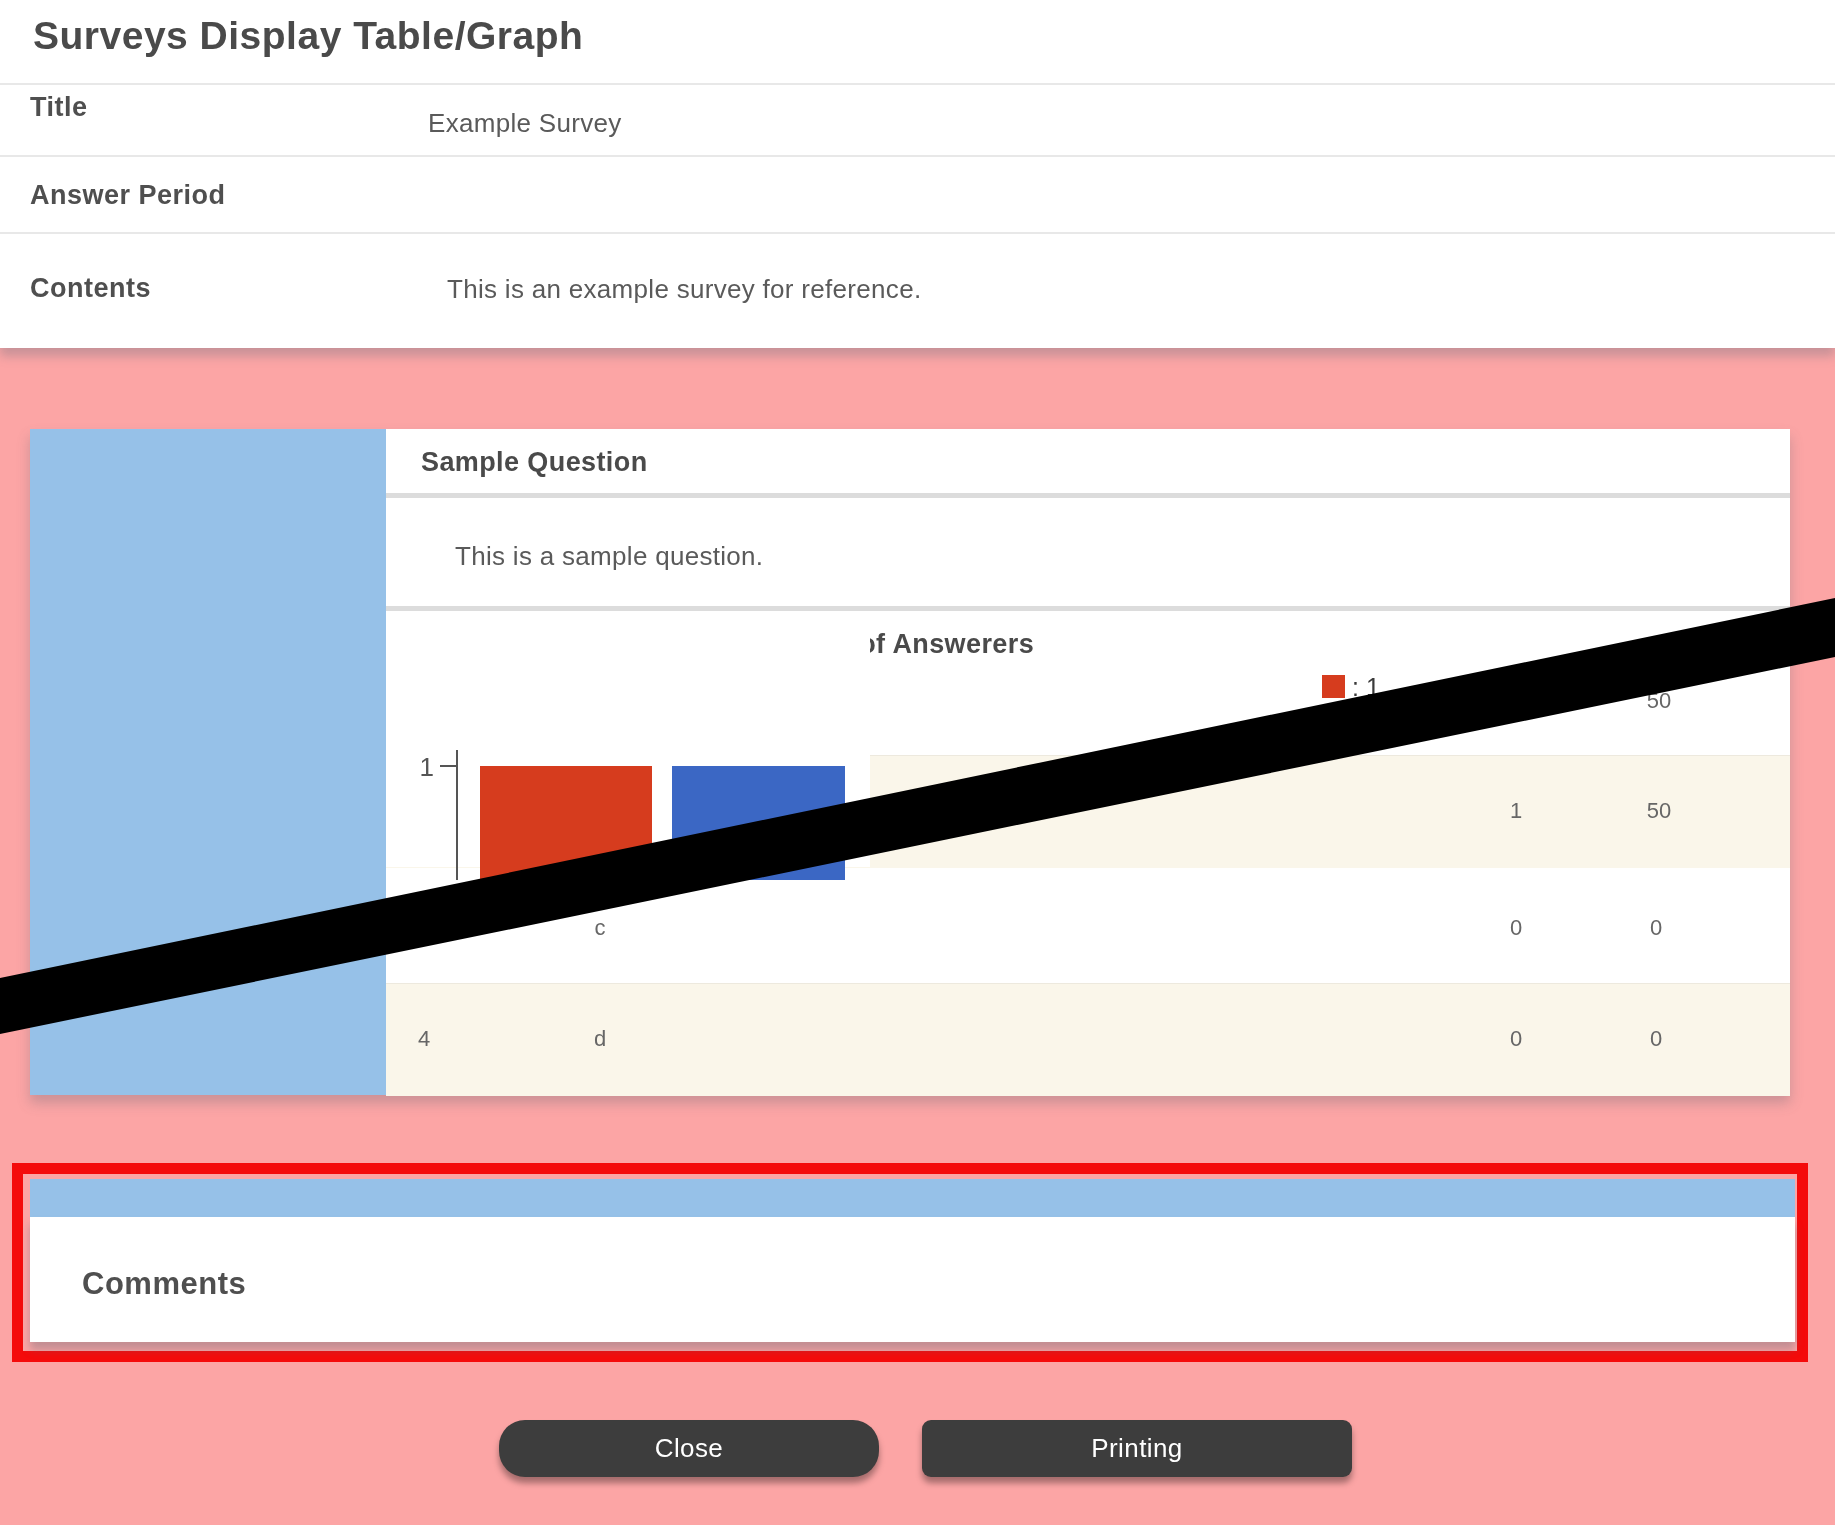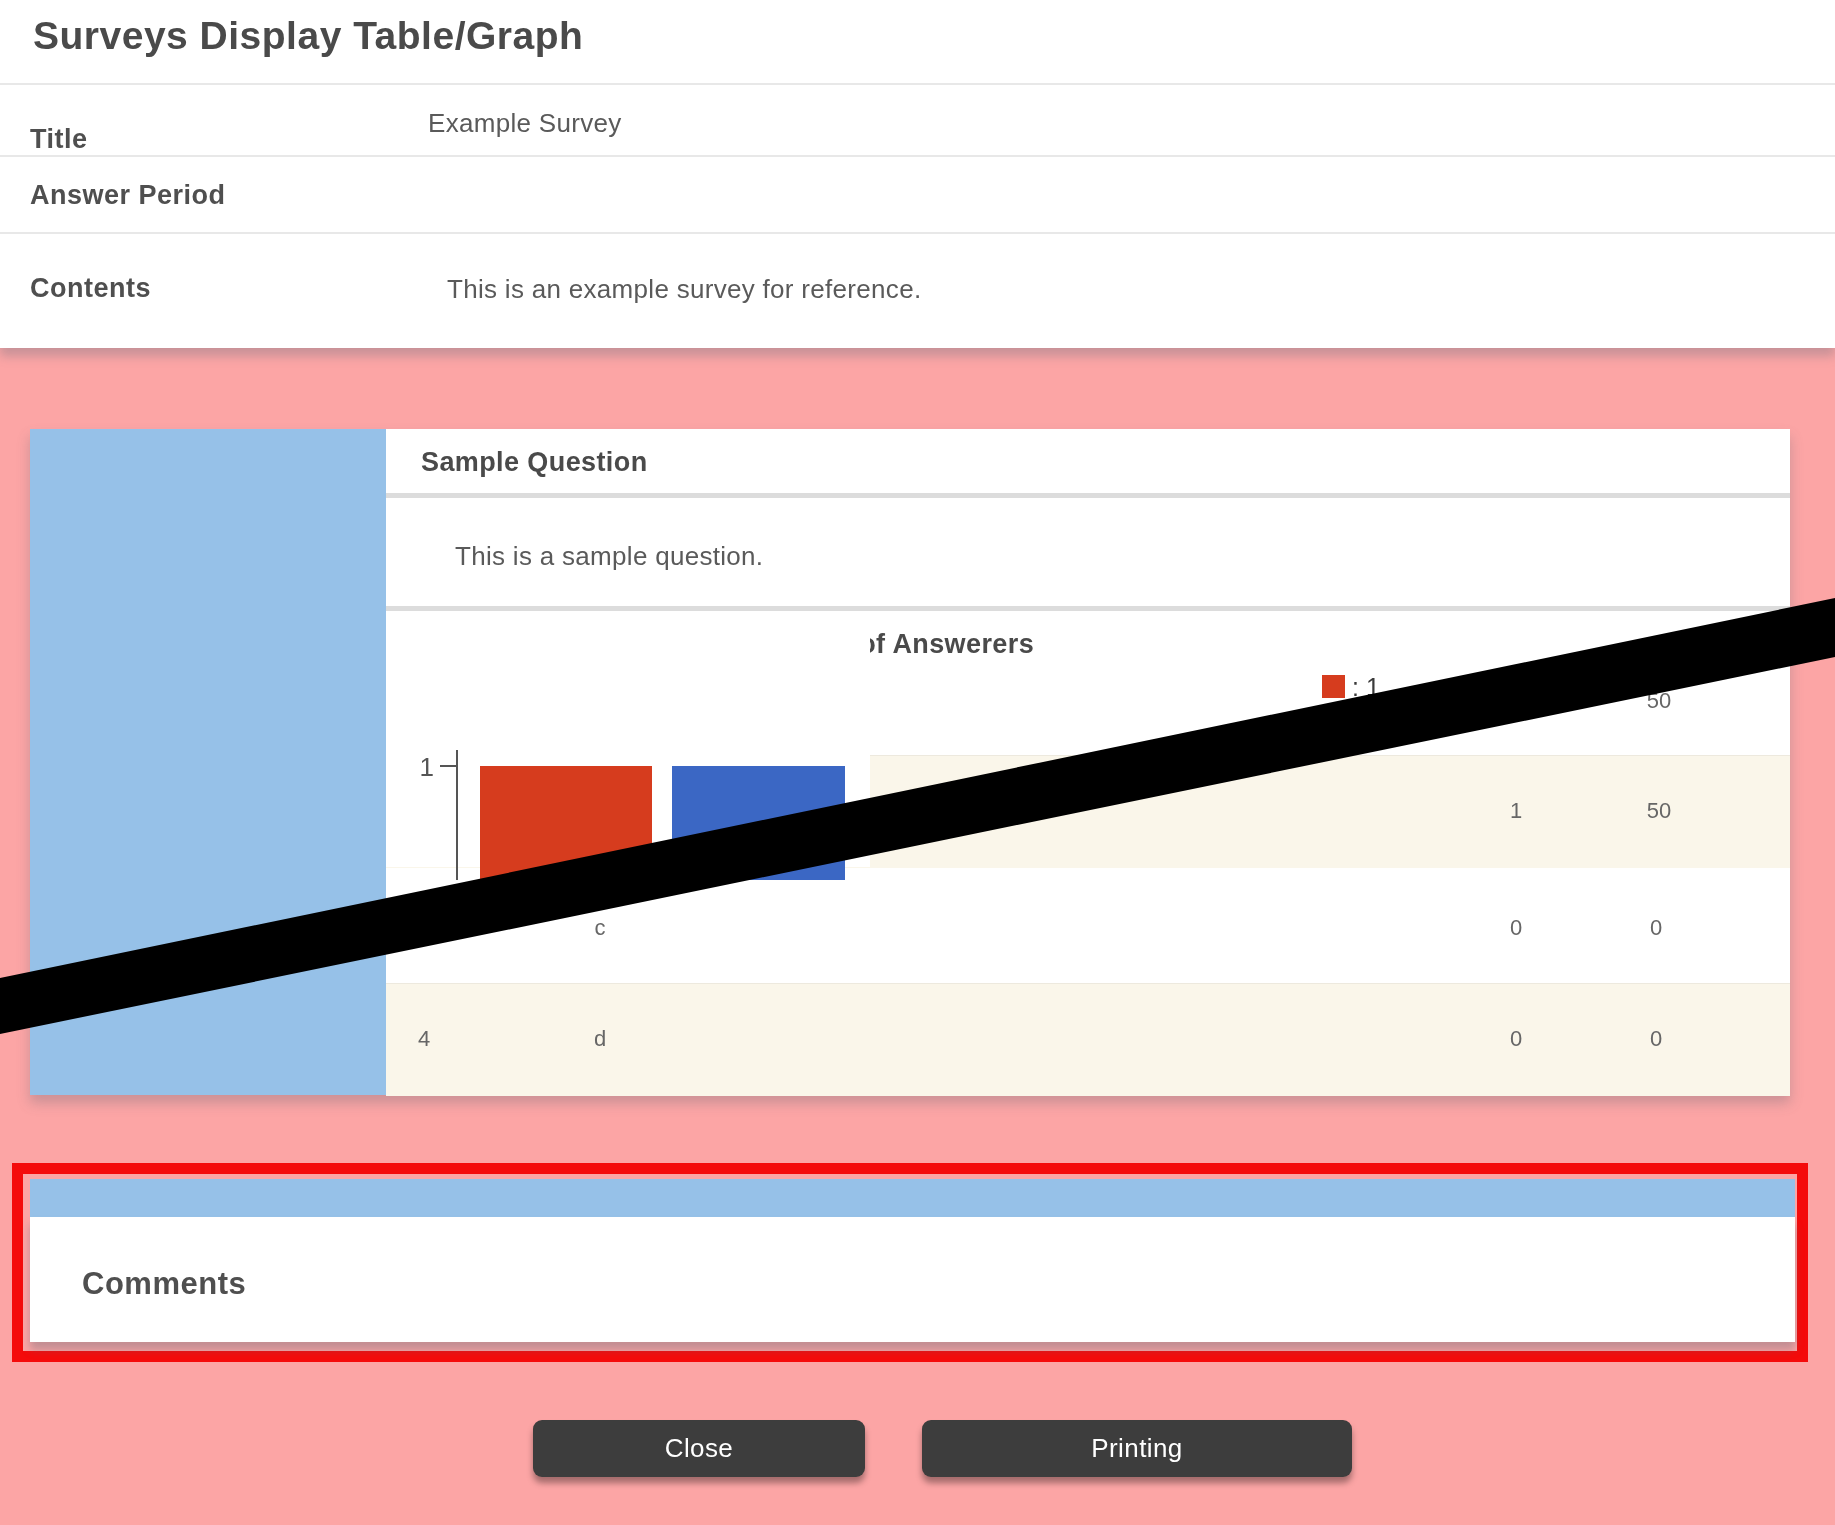--- a/index.html
+++ b/index.html
@@ -98,33 +98,33 @@
 
   
   .btn{
     top:1420px;height:57px;
     background:#3d3d3d;border:none;border-radius:9px;
     color:#ffffff;font-size:26px;font-family:"Liberation Sans",sans-serif;
     letter-spacing:0.4px;cursor:pointer;
     box-shadow:0 6px 6px rgba(0,0,0,0.35);
     z-index:45;
   }
-  .btn-close{left:533px;width:332px;}
+  .btn-close{left:499px;width:380px;border-radius:26px;}
   .btn-print{left:922px;width:430px;}
 </style>
 </head>
 <body>
 
 <div id="app">
 
   <div class="abs header-block"></div>
   <div class="abs page-title">Surveys Display Table/Graph</div>
   <div class="abs hrule" style="top:83px;"></div>
 
-  <div class="abs meta-label" style="top:124px;">Title</div>
+  <div class="abs meta-label" style="top:92px;">Title</div>
   <div class="abs meta-value" style="top:108px;">Example Survey</div>
   <div class="abs hrule" style="top:155px;"></div>
 
   <div class="abs meta-label" style="top:180px;">Answer Period</div>
   <div class="abs hrule" style="top:232px;"></div>
 
   <div class="abs meta-label" style="top:273px;">Contents</div>
   <div class="abs meta-value" style="top:274px;left:447px;">This is an example survey for reference.</div>
 
   <div class="abs survey-panel"></div>

